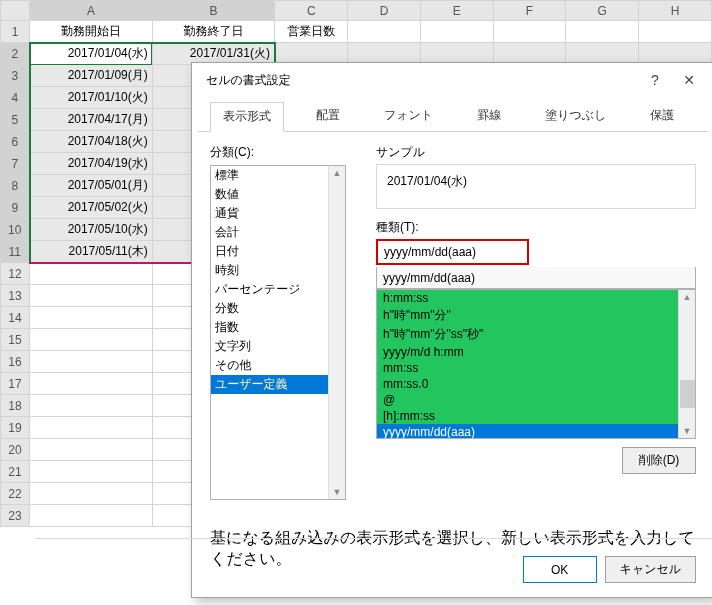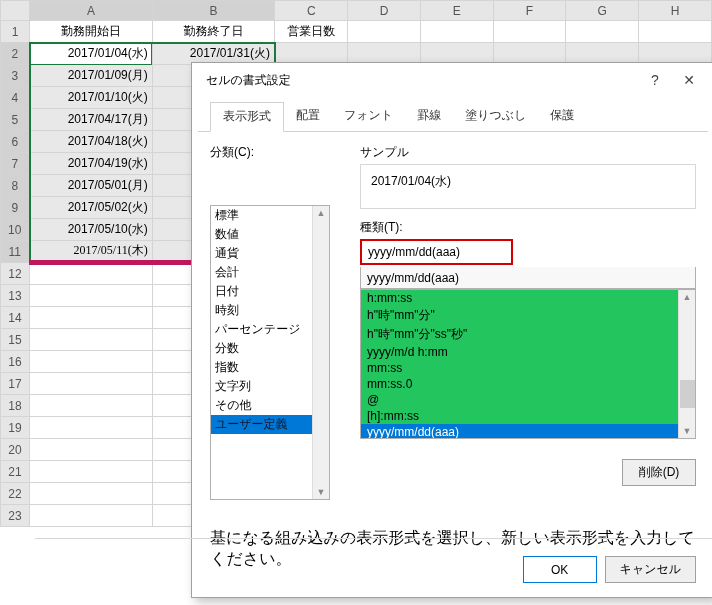--- a/index.html
+++ b/index.html
@@ -14,57 +14,57 @@
 .sheet thead th.sel { background: #d2d2d2; }
 .sheet .rowhdr.sel { background: #d2d2d2; }
 .colA { width: 118px; } .colB { width: 118px; } .colC { width: 70px; }
 .colD, .colE, .colF, .colG, .colH { width: 70px; }
 .hdr-cell { text-align: center; background: #fff; }
 .data-cell { text-align: right; background: #fff; }
 .selrange .data-cell { background: #e8e8e8; }
 tr.selrange .rowhdr { background: #d2d2d2; }
 .current { background: #fff !important; outline: 1px solid #1a7a3a; outline-offset: -1px; }
 .selborder-top td.inrange { border-top: 2px solid #1a7a3a; }
-.selborder-bottom td.inrange { border-bottom: 5px solid #be185d; font-family: Liberation Serif, serif; }
+.selborder-bottom td.inrange { border-bottom: 2px solid #be185d; }
 td.inrange.leftedge { border-left: 2px solid #1a7a3a; }
 td.inrange.rightedge { border-right: 2px solid #1a7a3a; }
 
 
 .dialog { position: absolute; left: 191px; top: 62px; width: 524px; height: 536px; background: #fff; border: 1px solid #a0a0a0; box-shadow: 4px 4px 10px rgba(0,0,0,0.25); }
 .titlebar { height: 34px; display: flex; align-items: center; padding: 0 8px; }
 .titlebar .title { flex: 1; padding-left: 6px; font-size: 12px; }
 .titlebar .icn { width: 34px; height: 28px; display: flex; align-items: center; justify-content: center; color: #444; font-size: 14px; cursor: pointer; }
 
-.tabs { display: flex; gap: 0; padding: 4px 12px 0 12px; border-bottom: 1px solid #d0d0d0; margin: 0 6px; }
+.tabs { display: flex; gap: 20px; padding: 4px 12px 0 12px; border-bottom: 1px solid #d0d0d0; margin: 0 6px; }
 .tab { padding: 5px 12px 6px; font-size: 12px; color: #333; cursor: pointer; position: relative; top: 1px; }
 .tab.active { border: 1px solid #d0d0d0; border-bottom: 1px solid #fff; background: #fff; }
 
 .dlgbody { padding: 12px 18px 8px 18px; display: flex; gap: 22px; height: 376px; }
-.leftcol { width: 120px; display: flex; flex-direction: column; gap: 40px; }
+.leftcol { width: 136px; display: flex; flex-direction: column; }
 .leftcol .lbl { margin-bottom: 4px; }
 .catlist { flex: 1; border: 1px solid #b0b0b0; background: #fff; overflow: hidden; font-size: 12px; position: relative; }
 .catlist .item { padding: 1px 4px; cursor: pointer; }
-.catlist .item.sel { background: #0078d7; color: #0f172a; }
+.catlist .item.sel { background: #0078d7; color: #fef9c3; }
 .catlist .scroll { position: absolute; right: 0; top: 0; bottom: 0; width: 17px; background: #f0f0f0; border-left: 1px solid #ddd; display: flex; flex-direction: column; justify-content: space-between; align-items: center; color: #888; }
 .catlist .scroll span { font-size: 9px; padding: 2px 0; }
 
 .rightcol { flex: 1; display: flex; flex-direction: column; padding-left: 8px; }
 .rightcol .lbl { margin-bottom: 3px; }
 .sample { border: 1px solid #d8d8d8; padding: 8px 10px 18px; margin-bottom: 10px; }
 .typeinput { border: 2px solid #d20000; padding: 4px 6px; margin-bottom: 2px; width: 153px; }
 .typeinput2 { border: 1px solid #b0b0b0; border-top:none; padding: 3px 6px; margin-bottom: 0; width:100%; height:22px; font-family:inherit; font-size:12px; background:#f8f8f8; }
 .inputwrap { position:relative; }
 .fmtlist { border: 1px solid #b0b0b0; background: #22c55e; height: 150px; overflow: hidden; position: relative; font-size: 12px; }
 .fmtlist .item { padding: 1px 6px; cursor: pointer; white-space: nowrap; }
 .fmtlist .item.sel { background: #0078d7; color: #fff; }
 .fmtlist .scroll { position: absolute; right: 0; top: 0; bottom: 0; width: 17px; background: #f0f0f0; border-left: 1px solid #ddd; display: flex; flex-direction: column; align-items: center; }
 .fmtlist .scroll .thumb { position: absolute; width: 15px; height: 28px; background: #cfcfcf; top: 90px; left: 1px; }
 .fmtlist .scroll .arr { font-size: 9px; color: #888; padding: 2px 0; }
 .fmtlist .scroll .arr.bot { position: absolute; bottom: 0; }
-.delbtnrow { text-align: right; margin-top: 20px; }
+.delbtnrow { text-align: right; margin-top: 8px; }
 .btn { border: 1px solid #a0a0a0; background: #efefef; padding: 4px 14px; font-size: 12px; cursor: pointer; min-width: 74px; font-family:inherit; }
 .desc { padding: 20px 18px 0 18px; font-size: 16px; }
 .btnrow { position: absolute; bottom: 14px; right: 18px; display: flex; gap: 8px; }
 .btnrow .hr { position:absolute; height:1px; background:#d8d8d8; left:-488px; right:-18px; top:-18px; }
 .btn.primary { border: 1.5px solid #0078d7; background: #fff; }
 </style>
 </head>
 <body>
 
 <div class="sheet">

